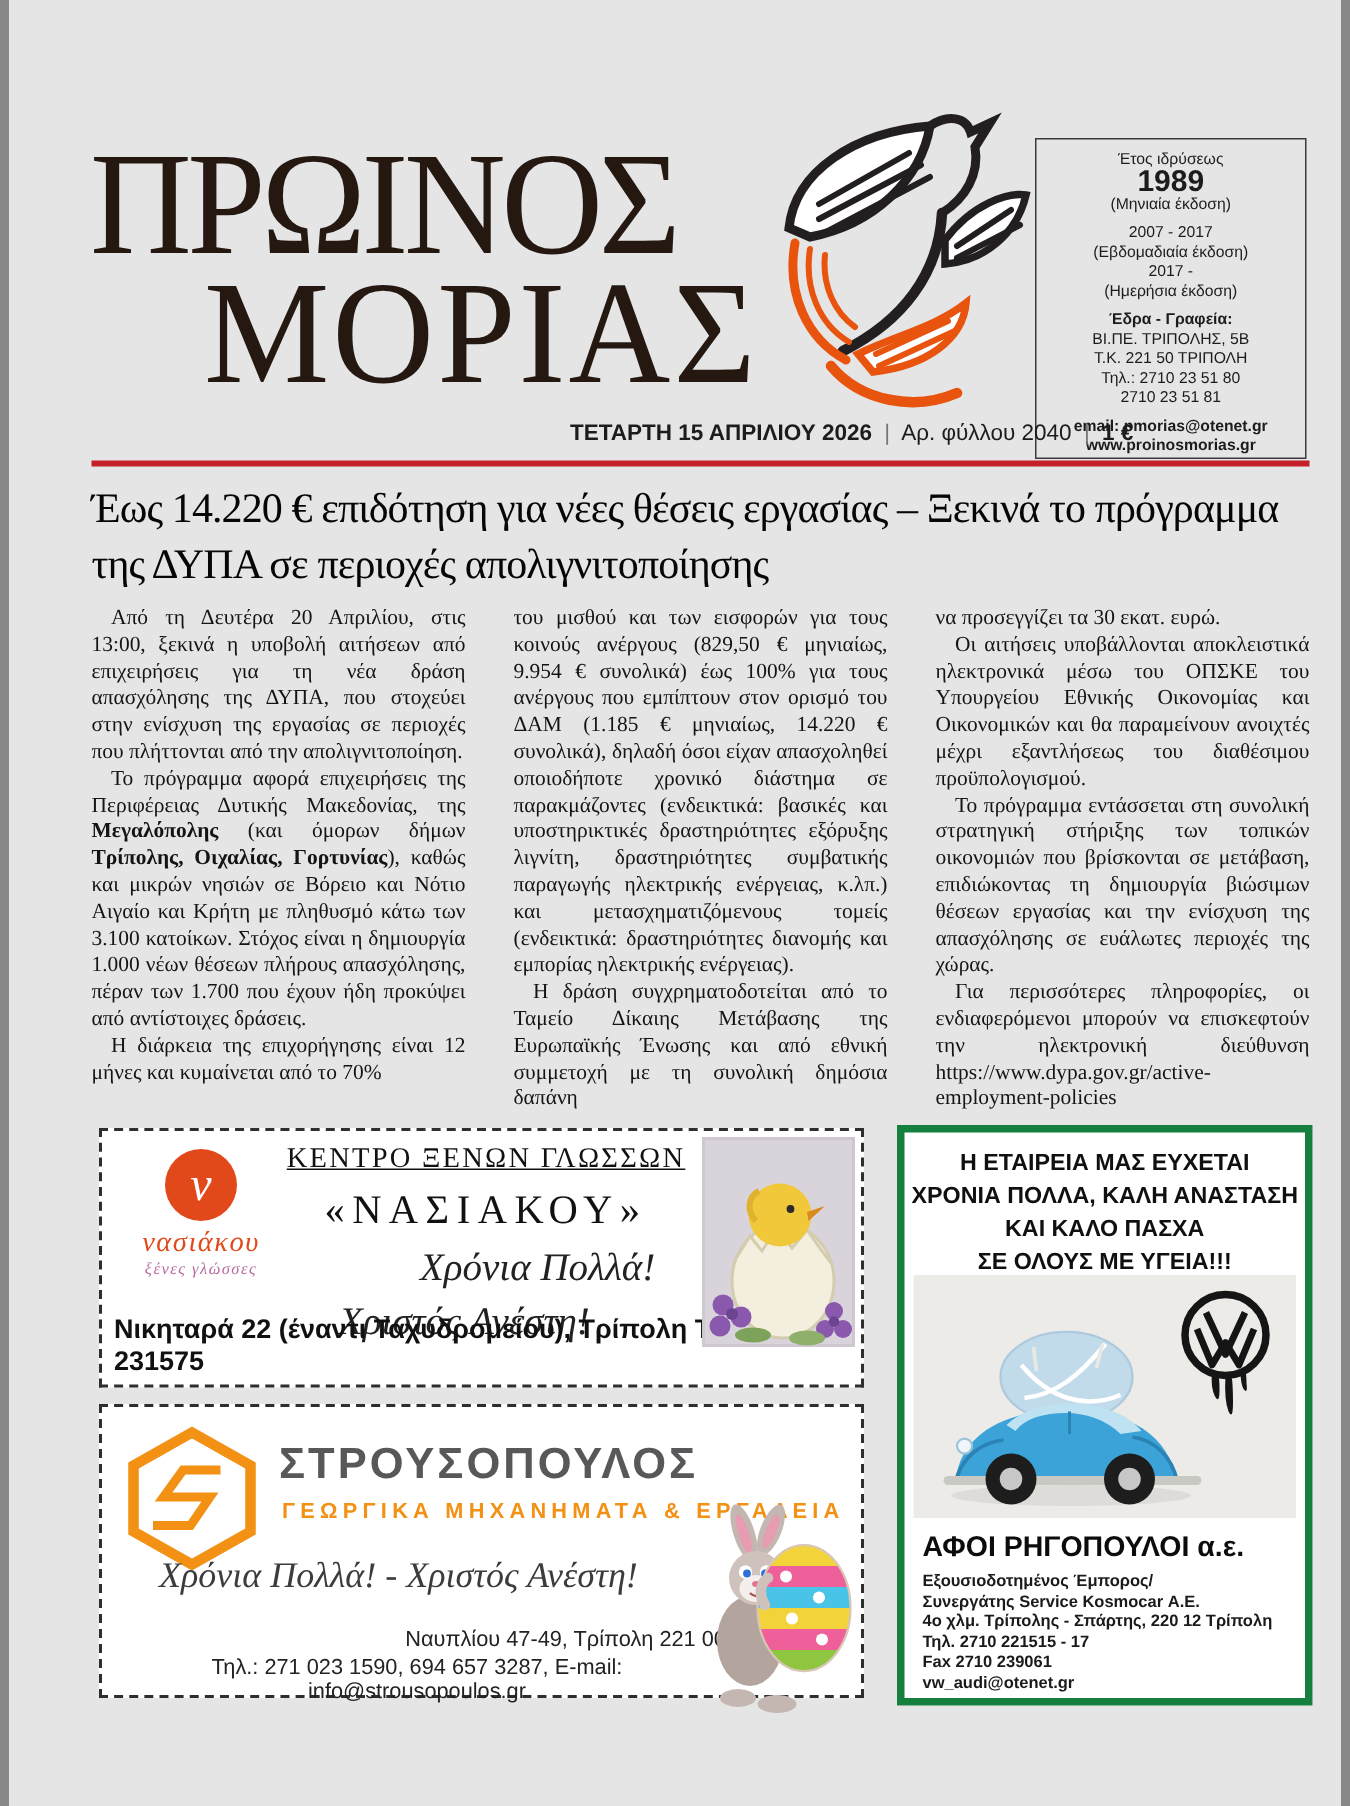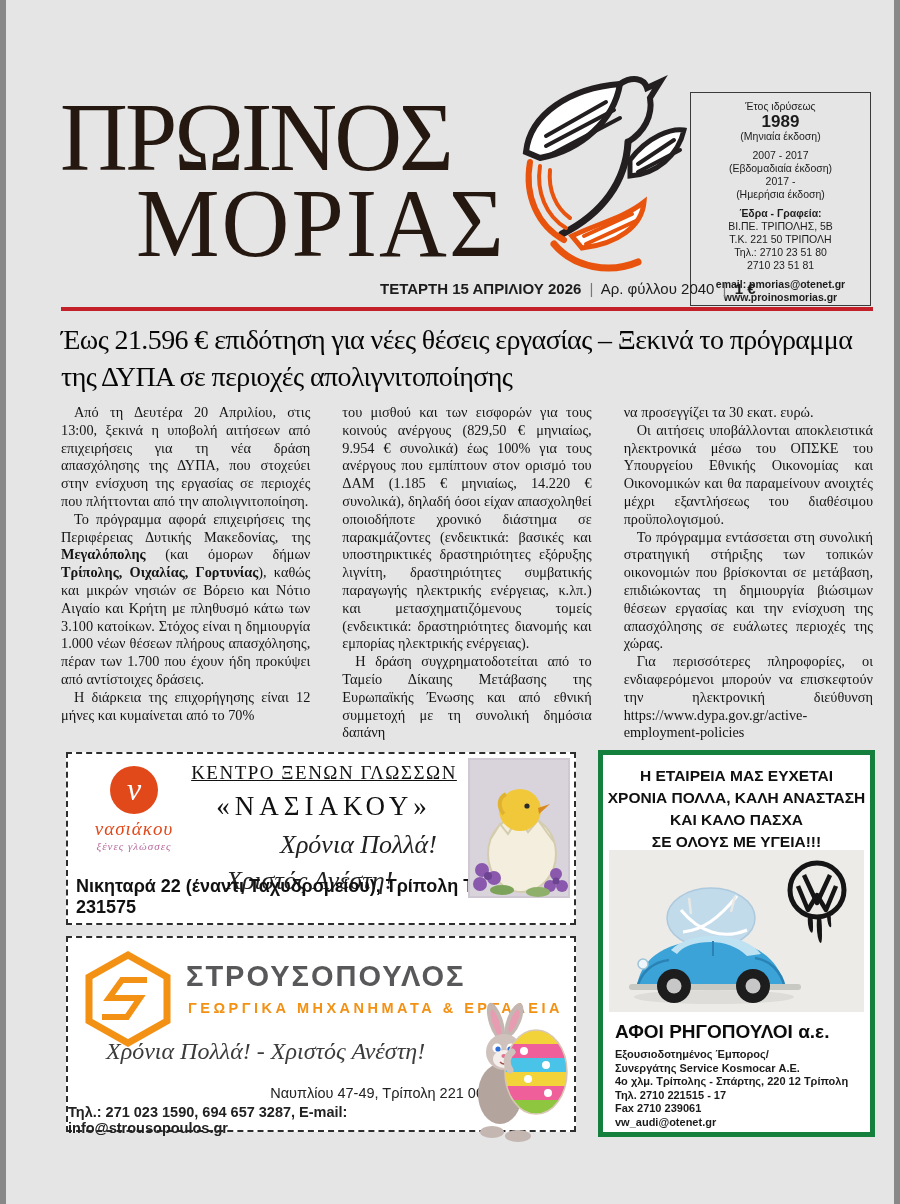--- a/index.html
+++ b/index.html
@@ -12,21 +12,21 @@
   
   .mast-title { position:absolute; left:54px; top:92px; color:#241810; line-height:86px; }
   .mast-line1 { font-size:94px; letter-spacing:-3px; transform:scaleY(1.04); transform-origin:left top; }
   .mast-line2 { font-size:94px; letter-spacing:2px; margin-left:76px; transform:scaleY(1.04); transform-origin:left top; }
   .bird-logo { position:absolute; left:428px; top:74px; width:254px; height:200px; }
   .infobox {
     position:absolute; left:684px; top:92px; width:181px; height:214px;
     border:1px solid #3a3a3a; text-align:center; padding-top:7px;
     font-family:"Liberation Sans","DejaVu Sans",sans-serif; font-size:10.5px; line-height:13px; color:#1c1c1c;
   }
-  .ib-year { font-size:17px; font-weight:bold; line-height:17px; }
+  .ib-year { font-size:20px; font-weight:bold; line-height:17px; }
   .ib-gap { height:6px; }
   .ib-b { font-weight:bold; }
   .subtitle {
     position:absolute; left:57px; top:272px;
     font-family:"Liberation Sans","DejaVu Sans",sans-serif; font-size:21px; color:#2b2b2b; letter-spacing:0.3px;
   }
   .dateline {
     position:absolute; left:374px; top:280px;
     font-family:"Liberation Sans","DejaVu Sans",sans-serif; font-size:15px; color:#1c1c1c;
   }
@@ -66,22 +66,22 @@
   .nas-chick { position:absolute; right:4px; top:4px; width:102px; height:140px; }
   
   .str-logo { position:absolute; left:14px; top:12px; width:92px; height:98px; }
   .str-name { position:absolute; left:118px; top:22px;
     font-family:"Liberation Sans","DejaVu Sans",sans-serif; font-weight:bold; font-size:29px; color:#58585a; letter-spacing:2px; }
   .str-sub { position:absolute; left:120px; top:62px;
     font-family:"Liberation Sans","DejaVu Sans",sans-serif; font-weight:bold; font-size:14.5px; color:#f39114; letter-spacing:3.5px; }
   .str-wish { position:absolute; left:38px; top:100px; font-style:italic; font-size:24px; color:#3c3c3c; }
   .str-addr1 { position:absolute; left:0; top:147px; width:420px; text-align:right;
     font-family:"Liberation Sans","DejaVu Sans",sans-serif; font-size:14.5px; color:#222; }
-  .str-addr2 { position:absolute; left:0; top:166px; width:420px; 
-    font-family:"Liberation Sans","DejaVu Sans",sans-serif; font-size:14.5px; font-weight:bold; color:#222; }
+  .str-addr2 { position:absolute; left:0; top:166px; width:420px; text-align:center;
+    font-family:"Liberation Sans","DejaVu Sans",sans-serif; font-size:14.5px; font-weight:normal; color:#222; }
   .str-bunny { position:absolute; right:0px; top:60px; width:108px; height:148px; }
   
   .vw-msg { position:absolute; left:0; top:10px; width:100%; text-align:center;
     font-family:"Liberation Sans","DejaVu Sans",sans-serif; font-weight:bold; font-size:15.5px; line-height:22px; color:#101010; }
   .vw-photo { position:absolute; left:6px; right:6px; top:95px; height:162px; background:#ecebe8; }
   .vw-logo { position:absolute; right:14px; top:8px; width:66px; height:92px; }
   .vw-car  { position:absolute; left:10px; bottom:4px; width:190px; height:128px; }
   .vw-company { position:absolute; left:12px; top:266px;
     font-family:"Liberation Sans","DejaVu Sans",sans-serif; font-weight:bold; font-size:19px; color:#0c0c0c; }
   .vw-details { position:absolute; left:12px; top:293px; right:8px;
@@ -145,21 +145,21 @@
     <span class="dl-b">ΤΕΤΑΡΤΗ 15 ΑΠΡΙΛΙΟΥ 2026</span>
     <span class="dl-sep">|</span>
     <span>Αρ. φύλλου 2040</span>
     <span class="dl-sep">|</span>
     <span class="dl-b">1 €</span>
   </div>
 
   <div class="red-rule"></div>
 
   <h1 class="headline">
-    <div>Έως 21.596 € επιδότηση για νέες θέσεις εργασίας – Ξεκινά το πρόγραμμα</div>
+    <div>Έως 14.220 € επιδότηση για νέες θέσεις εργασίας – Ξεκινά το πρόγραμμα</div>
     <div>της ΔΥΠΑ σε περιοχές απολιγνιτοποίησης</div>
   </h1>
 
   <div class="cols">
     <div class="col">
         <p class="body-para"><span>Από τη Δευτέρα 20 Απριλίου, στις 13:00, ξεκινά η υποβολή αιτήσεων από επιχειρήσεις για τη νέα δράση απασχόλησης της ΔΥΠΑ, που στοχεύει στην ενίσχυση της εργασίας σε περιοχές που πλήττονται από την απολιγνιτοποίηση.</span></p>
         <p class="body-para"><span>Το πρόγραμμα αφορά επιχειρήσεις της Περιφέρειας Δυτικής Μακεδονίας, της </span><span class="b">Μεγαλόπολης</span><span> (και όμορων δήμων </span><span class="b">Τρίπολης, Οιχαλίας, Γορτυνίας</span><span>), καθώς και μικρών νησιών σε Βόρειο και Νότιο Αιγαίο και Κρήτη με πληθυσμό κάτω των 3.100 κατοίκων. Στόχος είναι η δημιουργία 1.000 νέων θέσεων πλήρους απασχόλησης, πέραν των 1.700 που έχουν ήδη προκύψει από αντίστοιχες δράσεις.</span></p>
         <p class="body-para"><span>Η διάρκεια της επιχορήγησης είναι 12 μήνες και κυμαίνεται από το 70%</span></p>
       </div>
     <div class="col">

